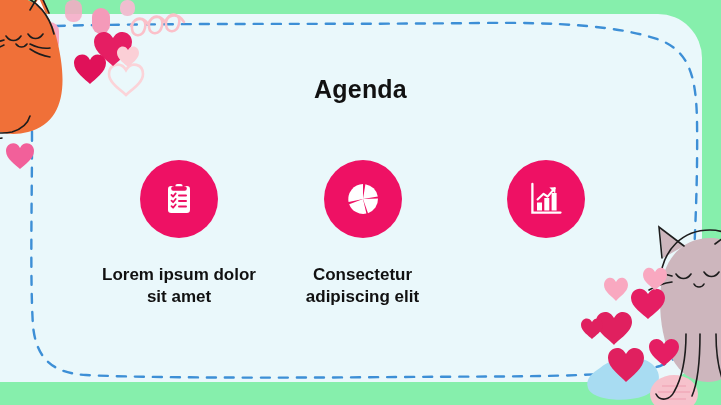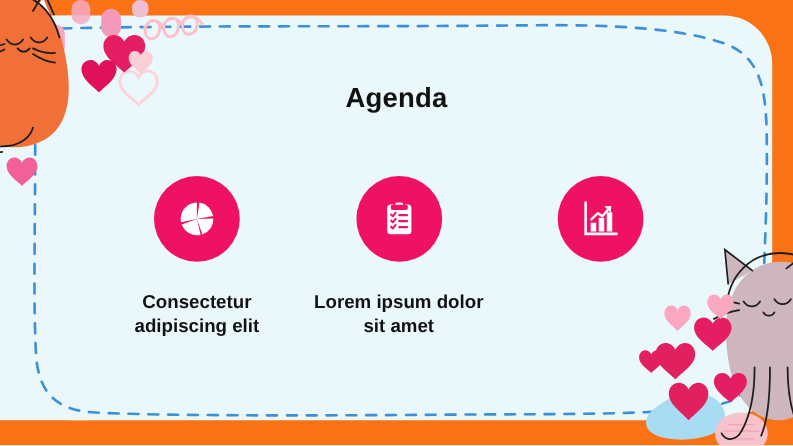--- a/index.html
+++ b/index.html
@@ -5,21 +5,21 @@
   html, body {
     margin: 0;
     padding: 0;
     background: #ffffff;
   }
   .slide {
     position: relative;
     width: 721px;
     height: 405px;
     overflow: hidden;
-    background: #f97316;
+    background: #86efac;
     font-family: "Liberation Sans", sans-serif;
   }
 
   
   .panel-fill {
     position: absolute;
     left: 22px;
     top: 14px;
     width: 680px;
     height: 368px;
@@ -165,32 +165,20 @@
         <path d="M-40 126 c12 10 28 14 42 12"></path>
       </g>
     </g>
   </svg>
 
   <div class="content">
 
     <div class="title">Agenda</div>
 
     <div class="cols">
-
-      <div class="col">
-        <div class="badge">
-          <svg width="34" height="34" viewBox="0 0 34 34">
-            <path d="M17 17 L17 2 A15 15 0 0 0 2.6 20 Z" fill="#ffffff"></path>
-            <path d="M17 17 L19.4 2.2 A15 15 0 0 1 31.8 14.4 Z" fill="#ffffff"></path>
-            <path d="M17 17 L32 16.6 A15 15 0 0 1 22 31.2 Z" fill="#ffffff"></path>
-            <path d="M17 17 L20.4 31.6 A15 15 0 0 1 3.2 22.2 Z" fill="#ffffff"></path>
-          </svg>
-        </div>
-        <div class="caption">Consectetur adipiscing elit</div>
-      </div>
 
       <div class="col">
         <div class="badge">
           <svg width="34" height="34" viewBox="0 0 34 34">
             <rect x="6" y="4" width="22" height="27" rx="3.2" fill="#ffffff"></rect>
             <rect x="12.5" y="1.2" width="9" height="6" rx="3" fill="#ffffff" stroke="#ee1164" stroke-width="1.6"></rect>
             <rect x="9.2" y="4.2" width="15.6" height="4.6" rx="2" fill="#ee1164"></rect>
             <g fill="#ee1164">
               <rect x="16" y="12.5" width="9" height="2.1" rx="1"></rect>
               <rect x="16" y="18" width="9" height="2.1" rx="1"></rect>
@@ -202,20 +190,32 @@
               <path d="M9.5 24.1 l1.6 1.6 l2.6 -3.2"></path>
             </g>
           </svg>
         </div>
         <div class="caption">Lorem ipsum dolor sit amet</div>
       </div>
 
       <div class="col">
         <div class="badge">
           <svg width="34" height="34" viewBox="0 0 34 34">
+            <path d="M17 17 L17 2 A15 15 0 0 0 2.6 20 Z" fill="#ffffff"></path>
+            <path d="M17 17 L19.4 2.2 A15 15 0 0 1 31.8 14.4 Z" fill="#ffffff"></path>
+            <path d="M17 17 L32 16.6 A15 15 0 0 1 22 31.2 Z" fill="#ffffff"></path>
+            <path d="M17 17 L20.4 31.6 A15 15 0 0 1 3.2 22.2 Z" fill="#ffffff"></path>
+          </svg>
+        </div>
+        <div class="caption">Consectetur adipiscing elit</div>
+      </div>
+
+      <div class="col">
+        <div class="badge">
+          <svg width="34" height="34" viewBox="0 0 34 34">
             <path d="M3.4 2 L3.4 30.6 L31.5 30.6" fill="none" stroke="#ffffff" stroke-width="2.3" stroke-linecap="round"></path>
             <rect x="8" y="20.5" width="5" height="8" fill="#ffffff"></rect>
             <rect x="15.3" y="16" width="5" height="12.5" fill="#ffffff"></rect>
             <rect x="22.6" y="11" width="5" height="17.5" fill="#ffffff"></rect>
             <path d="M8.6 17.5 L14.6 11.8 L18.6 14.6 L25.6 6.4" fill="none" stroke="#ffffff" stroke-width="2.1" stroke-linecap="round" stroke-linejoin="round"></path>
             <path d="M20.4 5.6 L26.6 5.2 L26.2 11.4 Z" fill="#ffffff"></path>
           </svg>
         </div>
       </div>
 

